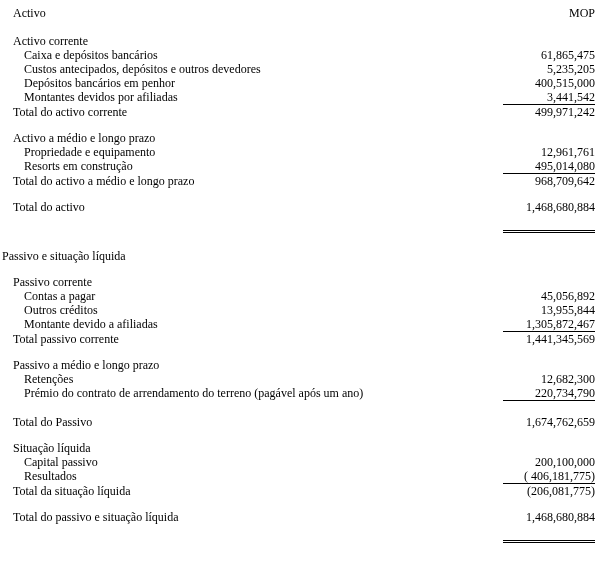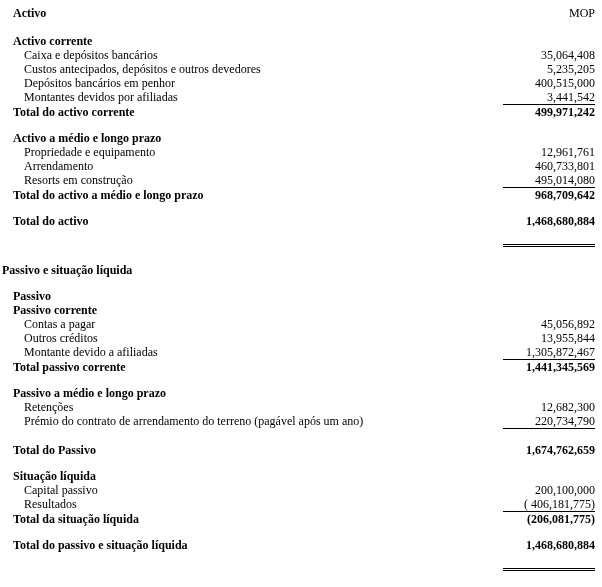--- a/index.html
+++ b/index.html
@@ -18,21 +18,21 @@
     line-height: 14px;
     min-height: 14px;
   }
   .row .label { flex: 1 1 auto; white-space: nowrap; }
   .row .value {
     flex: 0 0 92px;
     width: 92px;
     text-align: right;
     white-space: nowrap;
   }
-  .bold { font-weight: bold; }
+  .bold { font-weight: normal; }
   .indent0 { padding-left: 0; }
   .indent1 { padding-left: 11px; }
   .indent2 { padding-left: 22px; }
   .rule-under .value { border-bottom: 1px solid #000; }
   .rule-double .value { border-bottom: 3px double #000; padding-bottom: 16px; }
   .sp-sm { height: 12px; }
   .sp-md { height: 14px; }
   .sp-lg { height: 16px; }
 </style>
 </head>
@@ -44,21 +44,21 @@
     <span class="value">MOP</span>
   </div>
   <div id="rows">
       <div class="sp-md"></div>
       <div class="row indent1 bold">
         <span class="label">Activo corrente</span>
         <span class="value"></span>
       </div>
       <div class="row indent2">
         <span class="label">Caixa e depósitos bancários</span>
-        <span class="value">35,064,408</span>
+        <span class="value">61,865,475</span>
       </div>
       <div class="row indent2">
         <span class="label">Custos antecipados, depósitos e outros devedores</span>
         <span class="value">5,235,205</span>
       </div>
       <div class="row indent2">
         <span class="label">Depósitos bancários em penhor</span>
         <span class="value">400,515,000</span>
       </div>
       <div class="row indent2 rule-under">
@@ -71,47 +71,39 @@
       </div>
       <div class="sp-sm"></div>
       <div class="row indent1 bold">
         <span class="label">Activo a médio e longo prazo</span>
         <span class="value"></span>
       </div>
       <div class="row indent2">
         <span class="label">Propriedade e equipamento</span>
         <span class="value">12,961,761</span>
       </div>
-      <div class="row indent2">
-        <span class="label">Arrendamento</span>
-        <span class="value">460,733,801</span>
-      </div>
       <div class="row indent2 rule-under">
         <span class="label">Resorts em construção</span>
         <span class="value">495,014,080</span>
       </div>
       <div class="row indent1 bold">
         <span class="label">Total do activo a médio e longo prazo</span>
         <span class="value">968,709,642</span>
       </div>
       <div class="sp-sm"></div>
       <div class="row indent1 bold rule-double">
         <span class="label">Total do activo</span>
         <span class="value">1,468,680,884</span>
       </div>
       <div class="sp-lg"></div>
       <div class="row indent0 bold">
         <span class="label">Passivo e situação líquida</span>
         <span class="value"></span>
       </div>
       <div class="sp-sm"></div>
-      <div class="row indent1 bold">
-        <span class="label">Passivo</span>
-        <span class="value"></span>
-      </div>
       <div class="row indent1 bold">
         <span class="label">Passivo corrente</span>
         <span class="value"></span>
       </div>
       <div class="row indent2">
         <span class="label">Contas a pagar</span>
         <span class="value">45,056,892</span>
       </div>
       <div class="row indent2">
         <span class="label">Outros créditos</span>

